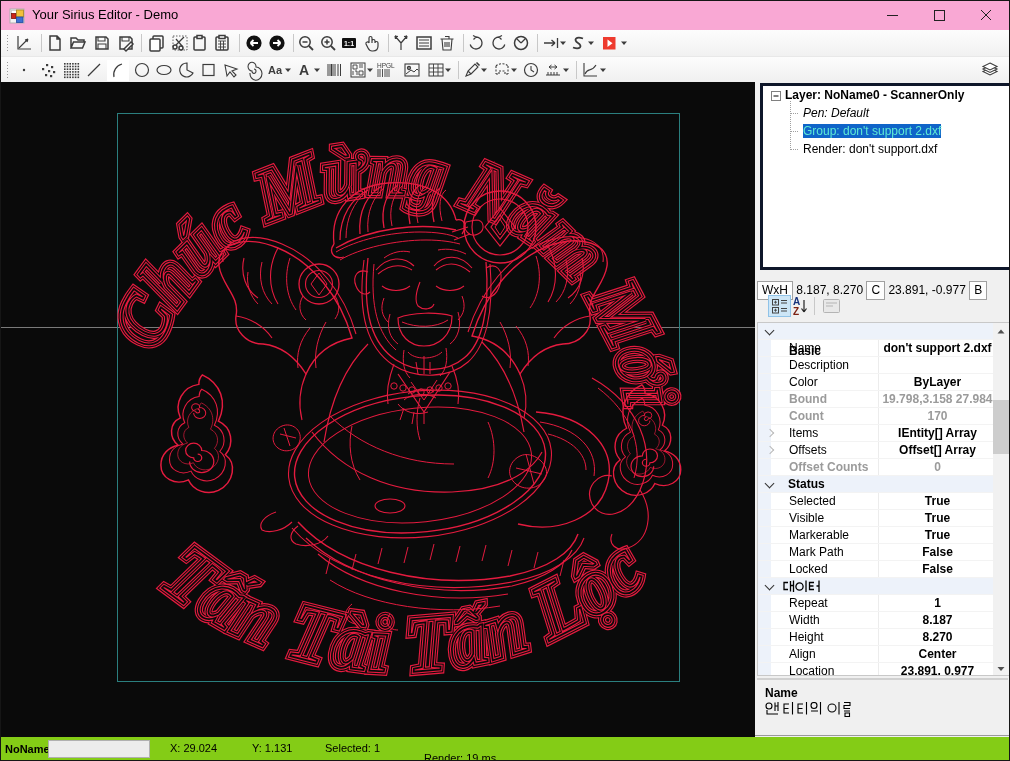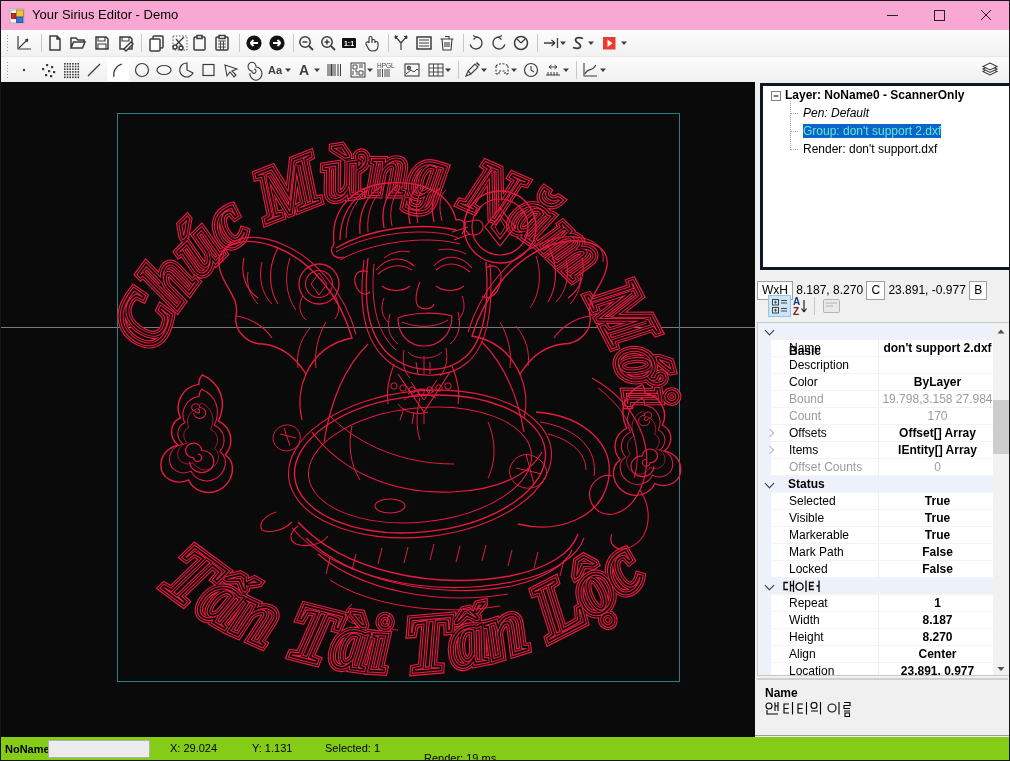--- a/index.html
+++ b/index.html
@@ -14,21 +14,21 @@
   #tree{position:absolute;left:5px;top:1px;width:247px;height:181px;background:#fff;border:3px solid #0f172a;font-size:12px;}
   .trow{height:18px;line-height:18px;white-space:nowrap;}
   #whbar{position:absolute;left:2px;top:199px;width:271px;height:22px;font-size:12px;color:#000;}
   .whbox{display:inline-block;border:1px solid #a0a0a0;background:#fdfdfd;padding:0 4px;height:17px;line-height:17px;}
   #pgtools{position:absolute;left:2px;top:210px;width:251px;height:26px;}
   #propgrid{position:absolute;left:2px;top:240px;width:251px;height:352px;background:#fff;border:1px solid #c8c8c8;font-size:12px;overflow:hidden;}
   .prow{position:relative;height:16px;line-height:16px;border-bottom:1px solid #f3f3f3;}
   .pcat{background:#edf2fa;font-weight:bold;}
   .pname{position:absolute;left:26px;top:0;width:90px;padding-left:5px;overflow:hidden;white-space:nowrap;}
   .pval{position:absolute;left:120px;top:0;right:16px;padding-left:4px;font-weight:bold;overflow:hidden;white-space:nowrap;text-align:center;}
-  .gray{color:#9b9b9b;font-weight:normal;}
+  .gray{color:#9b9b9b;font-weight:bold;}
   .cd{position:absolute;left:8px;top:4px;width:6px;height:6px;border-right:1.7px solid #333;border-bottom:1.7px solid #333;transform:rotate(45deg);}
   .cr{position:absolute;left:9px;top:5px;width:5px;height:5px;border-right:1.5px solid #b8b8b8;border-top:1.5px solid #b8b8b8;transform:rotate(45deg);}
   #lstrip{position:absolute;left:0;top:0;width:13px;height:354px;background:#edf2fa;}
   #vsep{position:absolute;left:120px;top:0;width:1px;height:354px;background:#ececec;}
   #descbox{position:absolute;left:2px;top:596px;width:251px;height:57px;background:#f0f0f0;border-top:2px solid #d0d0d0;font-size:12px;}
   #statusbar{position:absolute;left:0;top:737px;width:1010px;height:24px;background:#84cc16;font-size:11px;}
   svg{display:block;}
 </style>
 </head>
 <body>
@@ -492,27 +492,27 @@
     <div class="prow">
         <span class="pname gray">Bound</span>
         <span class="pval gray">19.798,3.158 27.984</span>
       </div>
     <div class="prow">
         <span class="pname gray">Count</span>
         <span class="pval gray">170</span>
       </div>
     <div class="prow">
         <span class="cr"></span>
+        <span class="pname">Items</span>
+        <span class="pval">IEntity[] Array</span>
+      </div>
+    <div class="prow">
+        <span class="cr"></span>
         <span class="pname">Offsets</span>
         <span class="pval">Offset[] Array</span>
-      </div>
-    <div class="prow">
-        <span class="cr"></span>
-        <span class="pname">Items</span>
-        <span class="pval">IEntity[] Array</span>
       </div>
     <div class="prow">
         <span class="pname gray">Offset Counts</span>
         <span class="pval gray">0</span>
       </div>
     <div class="prow pcat">
         <span class="cd"></span>
         <span class="pname" style="font-weight:bold;left:25px;">Status</span>
       </div>
     <div class="prow">

